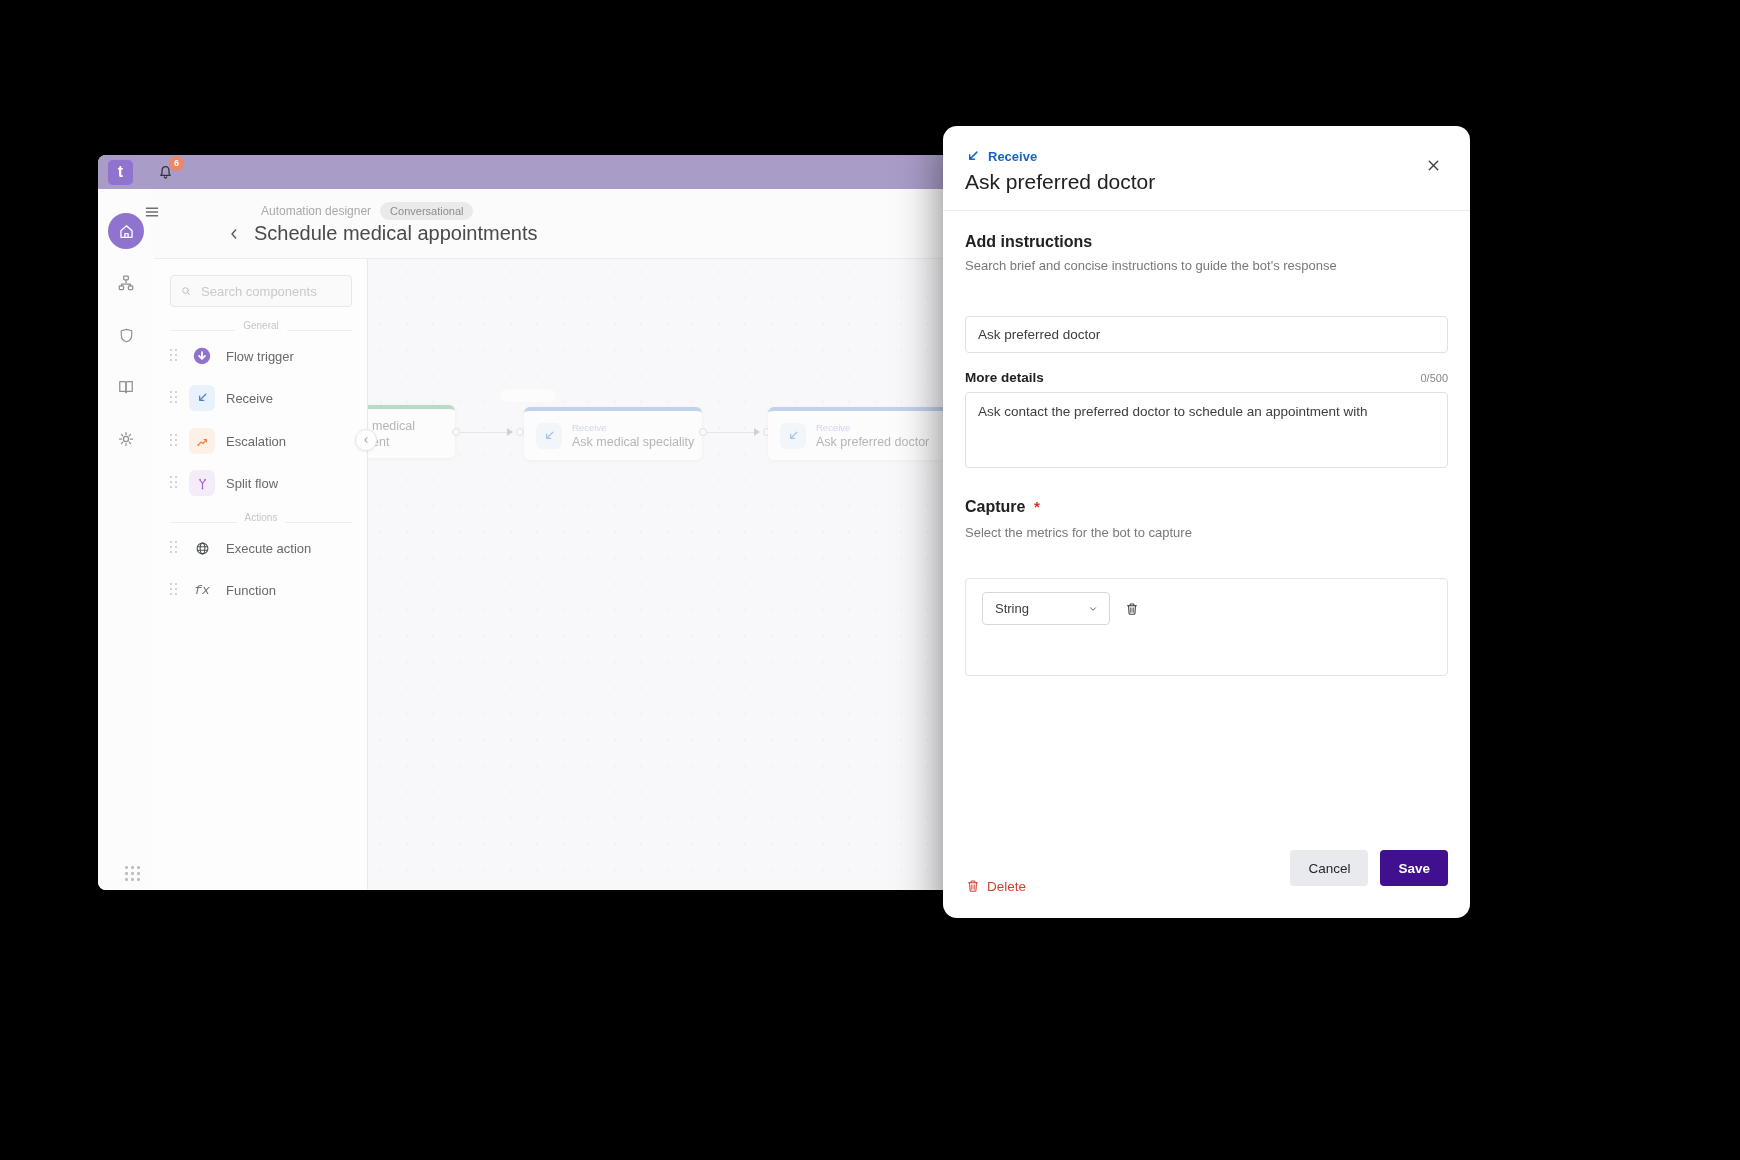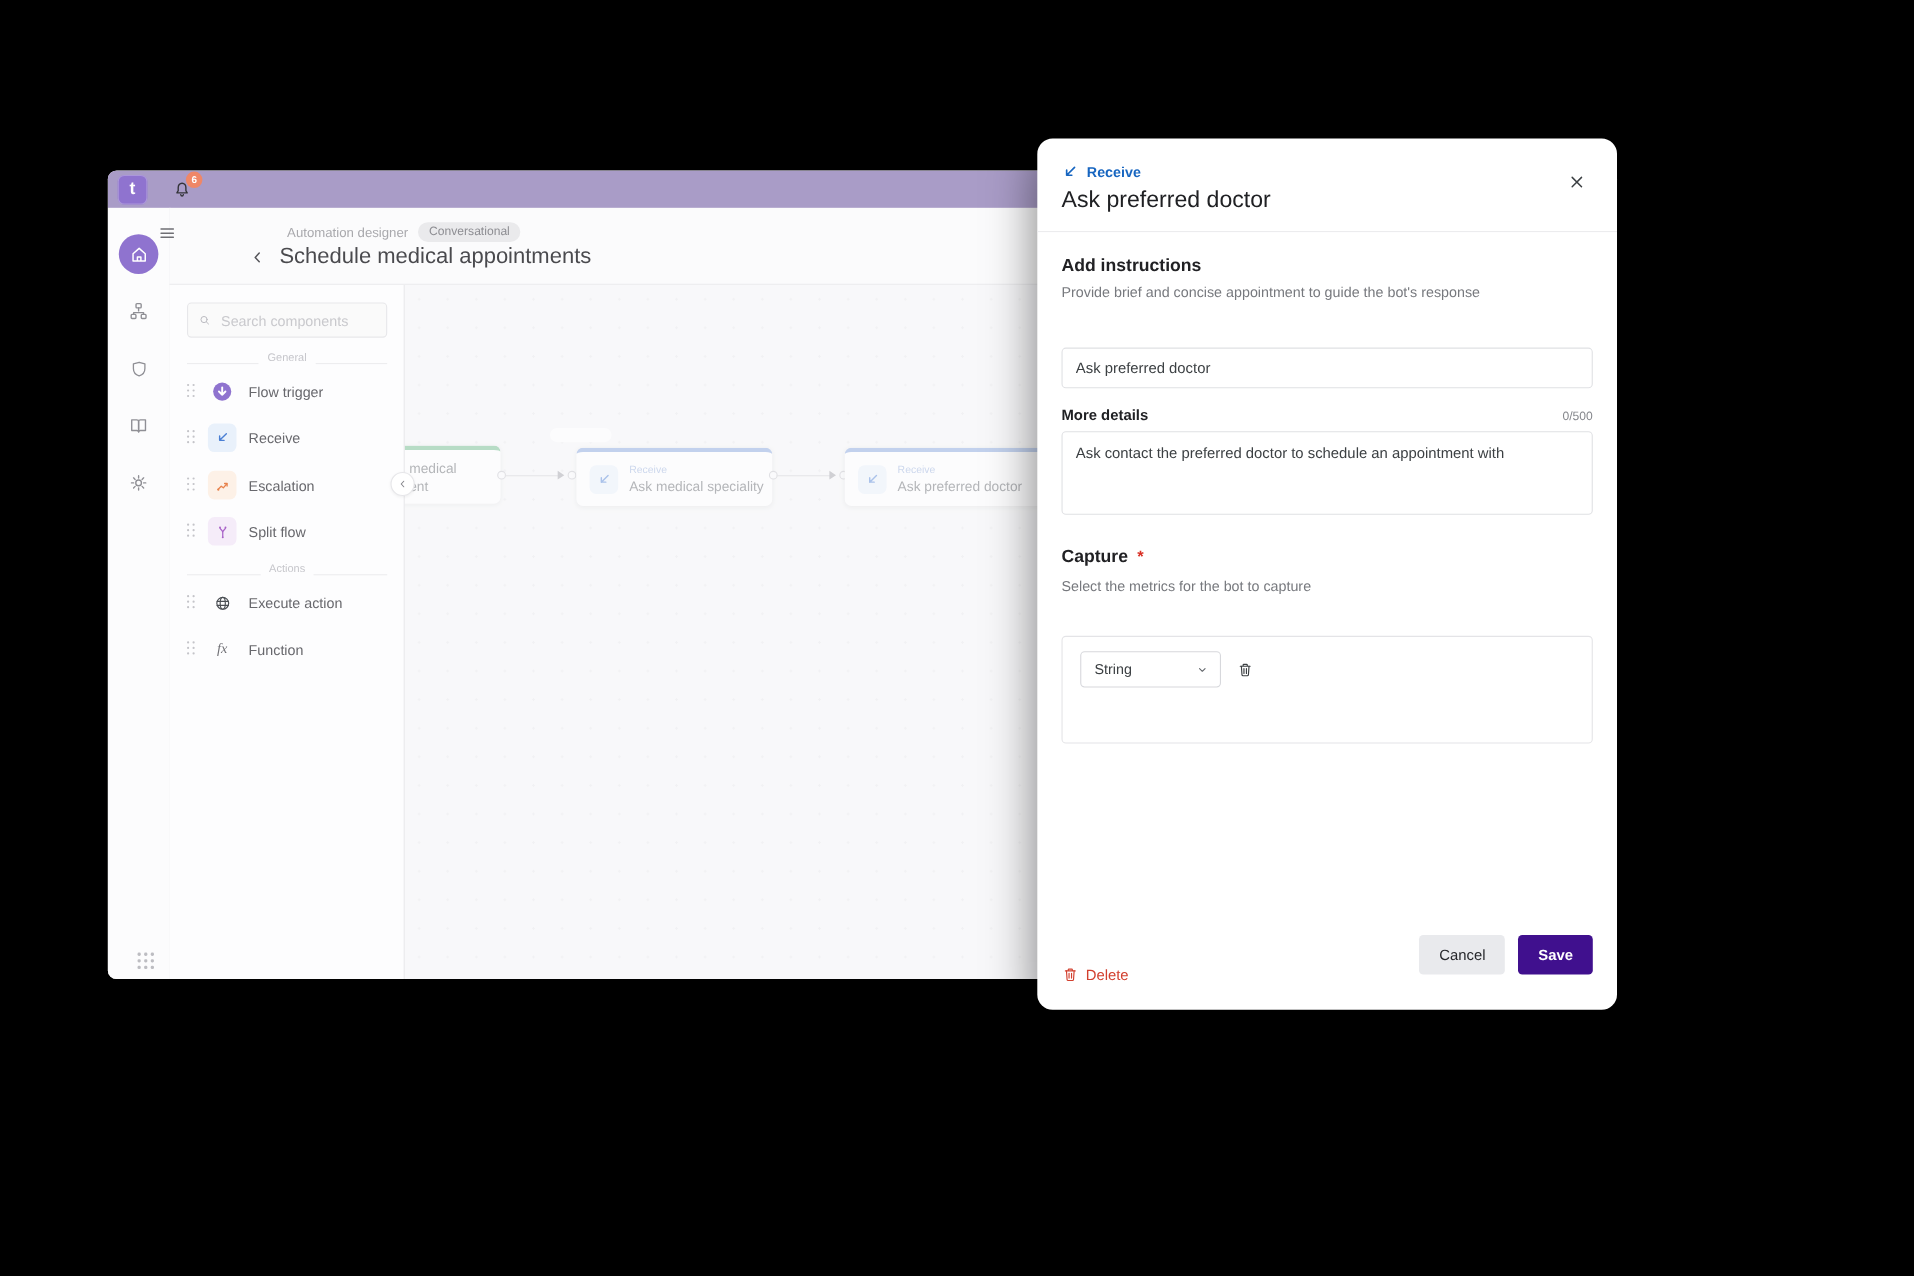--- a/index.html
+++ b/index.html
@@ -91,21 +91,21 @@
     position:absolute;left:0;top:0;width:2.2px;height:2.2px;border-radius:50%;background:#c4c4c9;
     box-shadow:5px 0 0 #c4c4c9,0 5px 0 #c4c4c9,5px 5px 0 #c4c4c9,0 10px 0 #c4c4c9,5px 10px 0 #c4c4c9;
   }
   .comp-ico{width:26px;height:26px;border-radius:6px;display:flex;align-items:center;justify-content:center;flex:0 0 26px;}
   .ico-trigger{background:transparent;}
   .ico-receive{background:#e9f1fb;}
   .ico-escalation{background:#fdf1e7;}
   .ico-split{background:#f5ecf9;}
   .ico-plain{background:transparent;}
   .comp-label{font-size:13px;color:#68686d;}
-  .fx-glyph{font-size:13px;color:#717176;font-style:italic;font-family:Liberation Serif, serif;}
+  .fx-glyph{font-size:13px;color:#717176;font-style:italic;font-family:Liberation Mono, monospace;}
   .collapse-tab{
     position:absolute;right:-10px;top:170px;width:20px;height:20px;border-radius:50%;
     background:#fff;border:1px solid #e6e6e9;display:flex;align-items:center;justify-content:center;
     box-shadow:0 1px 3px rgba(0,0,0,.06);z-index:7;
   }
 
   
   .canvas{
     position:absolute;left:270px;top:104px;right:0;bottom:0;
     background-color:#f7f7f8;
@@ -452,21 +452,21 @@
     <div class="ptitle">Ask preferred doctor</div>
     <div class="pclose">
       <svg width="17" height="17" viewBox="0 0 24 24">
         <path class="stk" stroke="#3c4043" stroke-width="1.9" d="M6 6 L18 18 M18 6 L6 18"></path>
       </svg>
     </div>
   </div>
   <div class="pdivider"></div>
 
   <div style="position:absolute;left:22px;top:107px;" class="sec-heading">Add instructions</div>
-  <div style="position:absolute;left:22px;top:132px;" class="sec-sub">Provide brief and concise appointment to guide the bot's response</div>
+  <div style="position:absolute;left:22px;top:132px;" class="sec-sub">Search brief and concise instructions to guide the bot's response</div>
 
   <input class="text-input" style="top: 190px;" type="text" value="Ask preferred doctor">
 
   <div class="field-row" style="top:244px;">
     <span class="f-label">More details</span>
     <span class="f-counter">0/500</span>
   </div>
   <textarea class="text-area" style="top: 266px;">Ask contact the preferred doctor to schedule an appointment with</textarea>
 
   <div style="position:absolute;left:22px;top:372px;">

